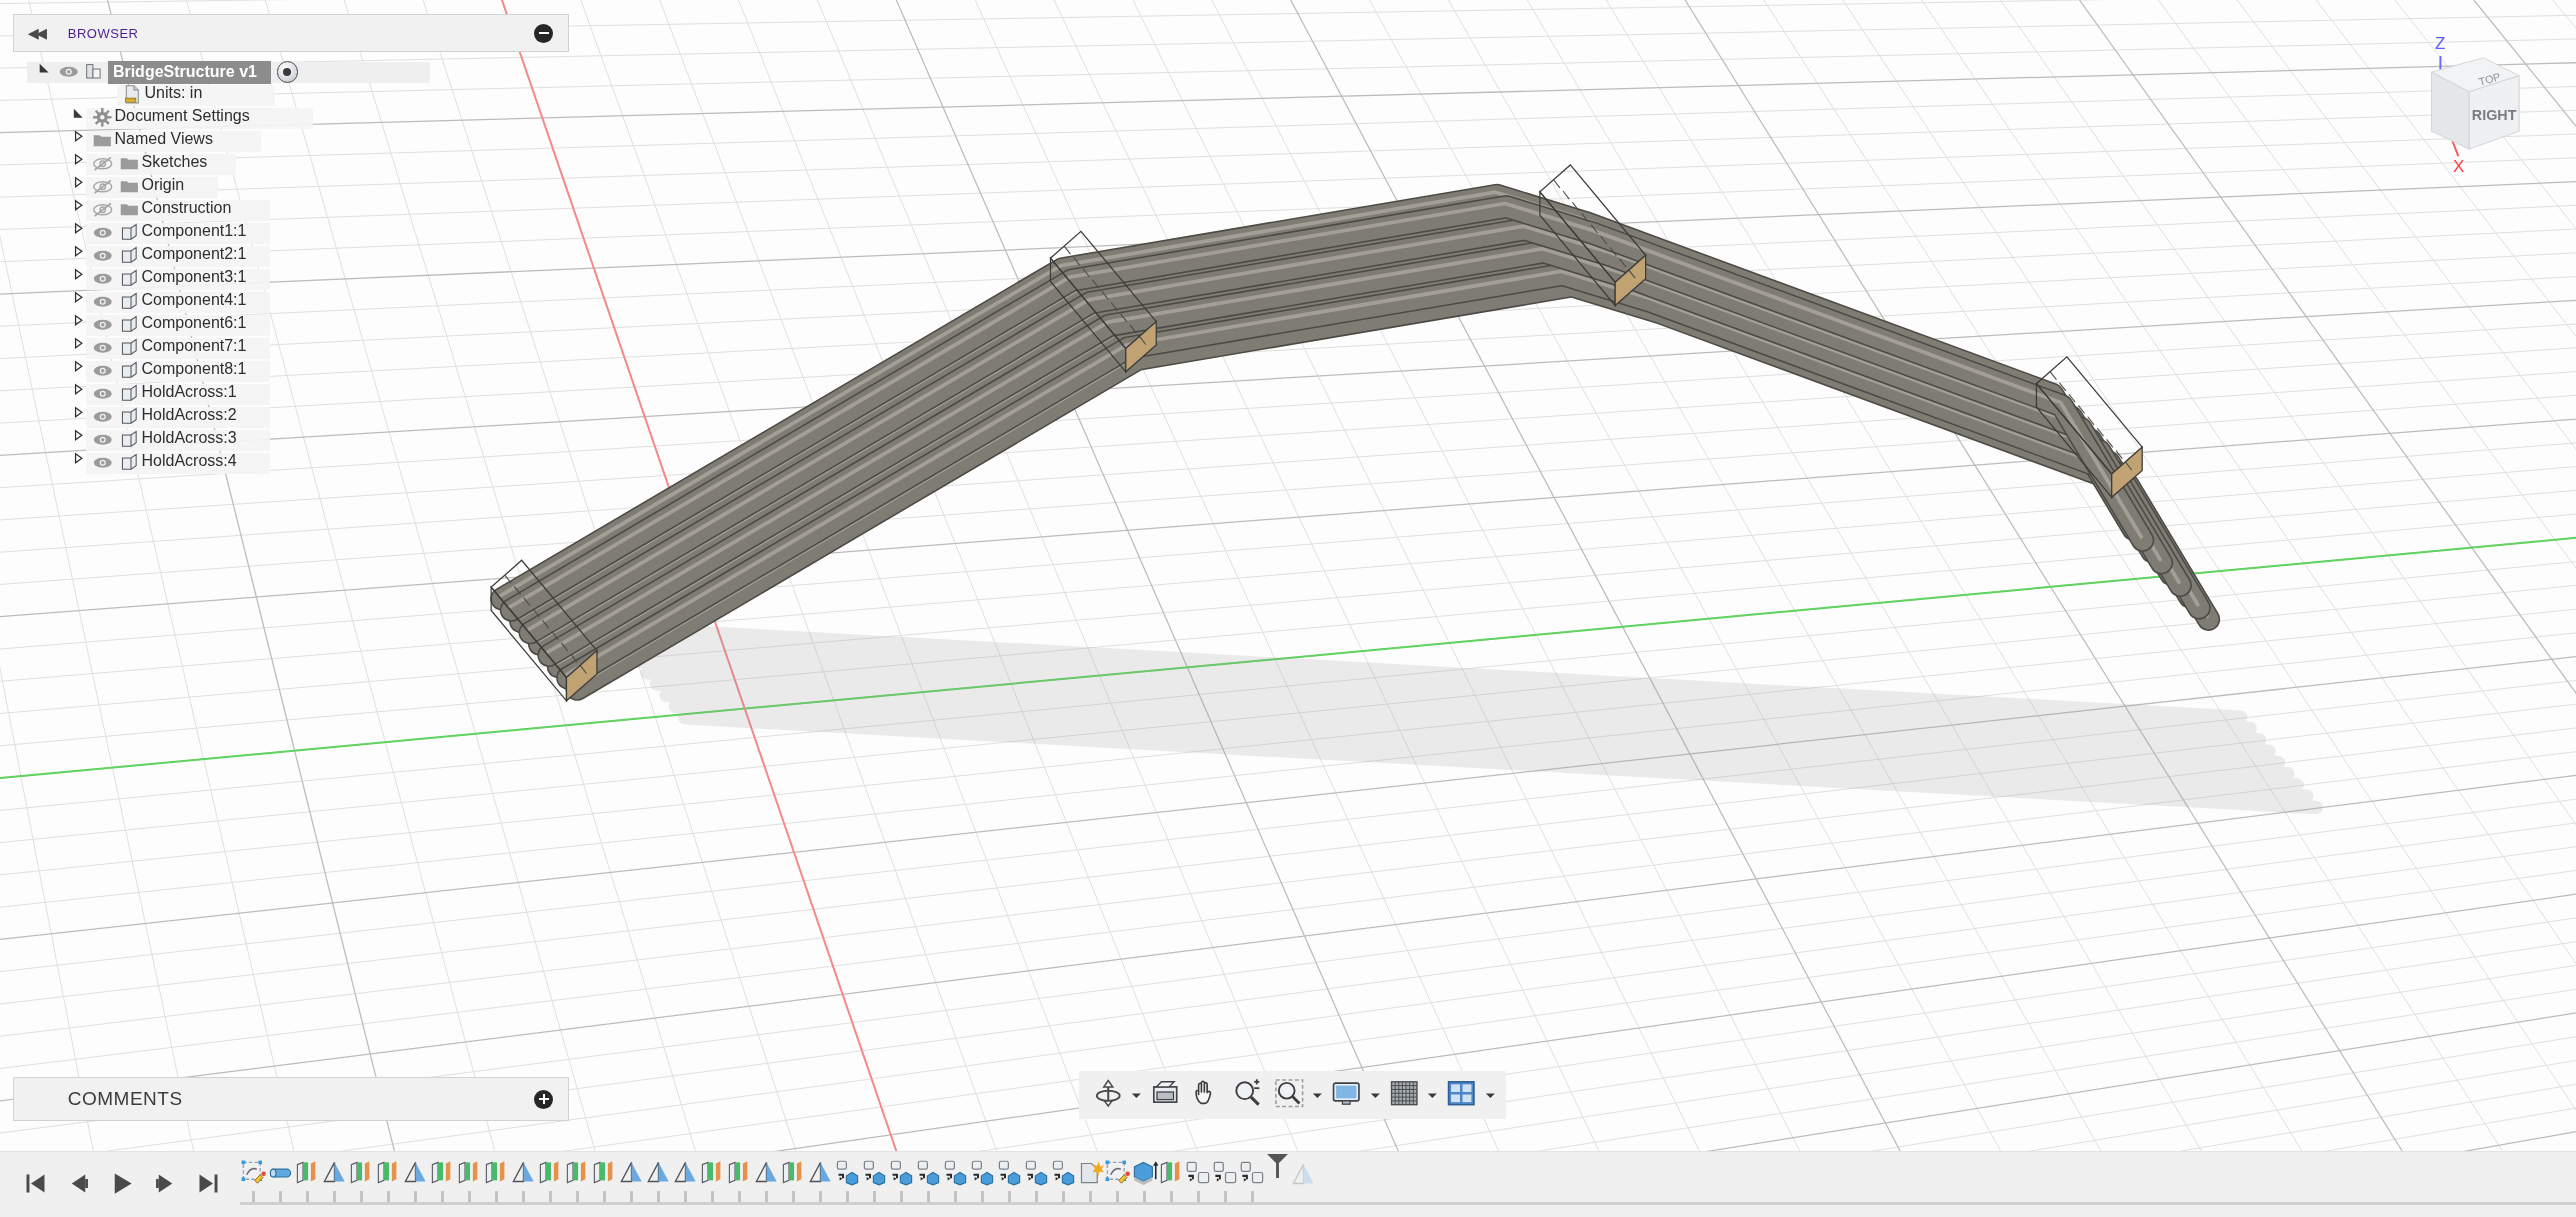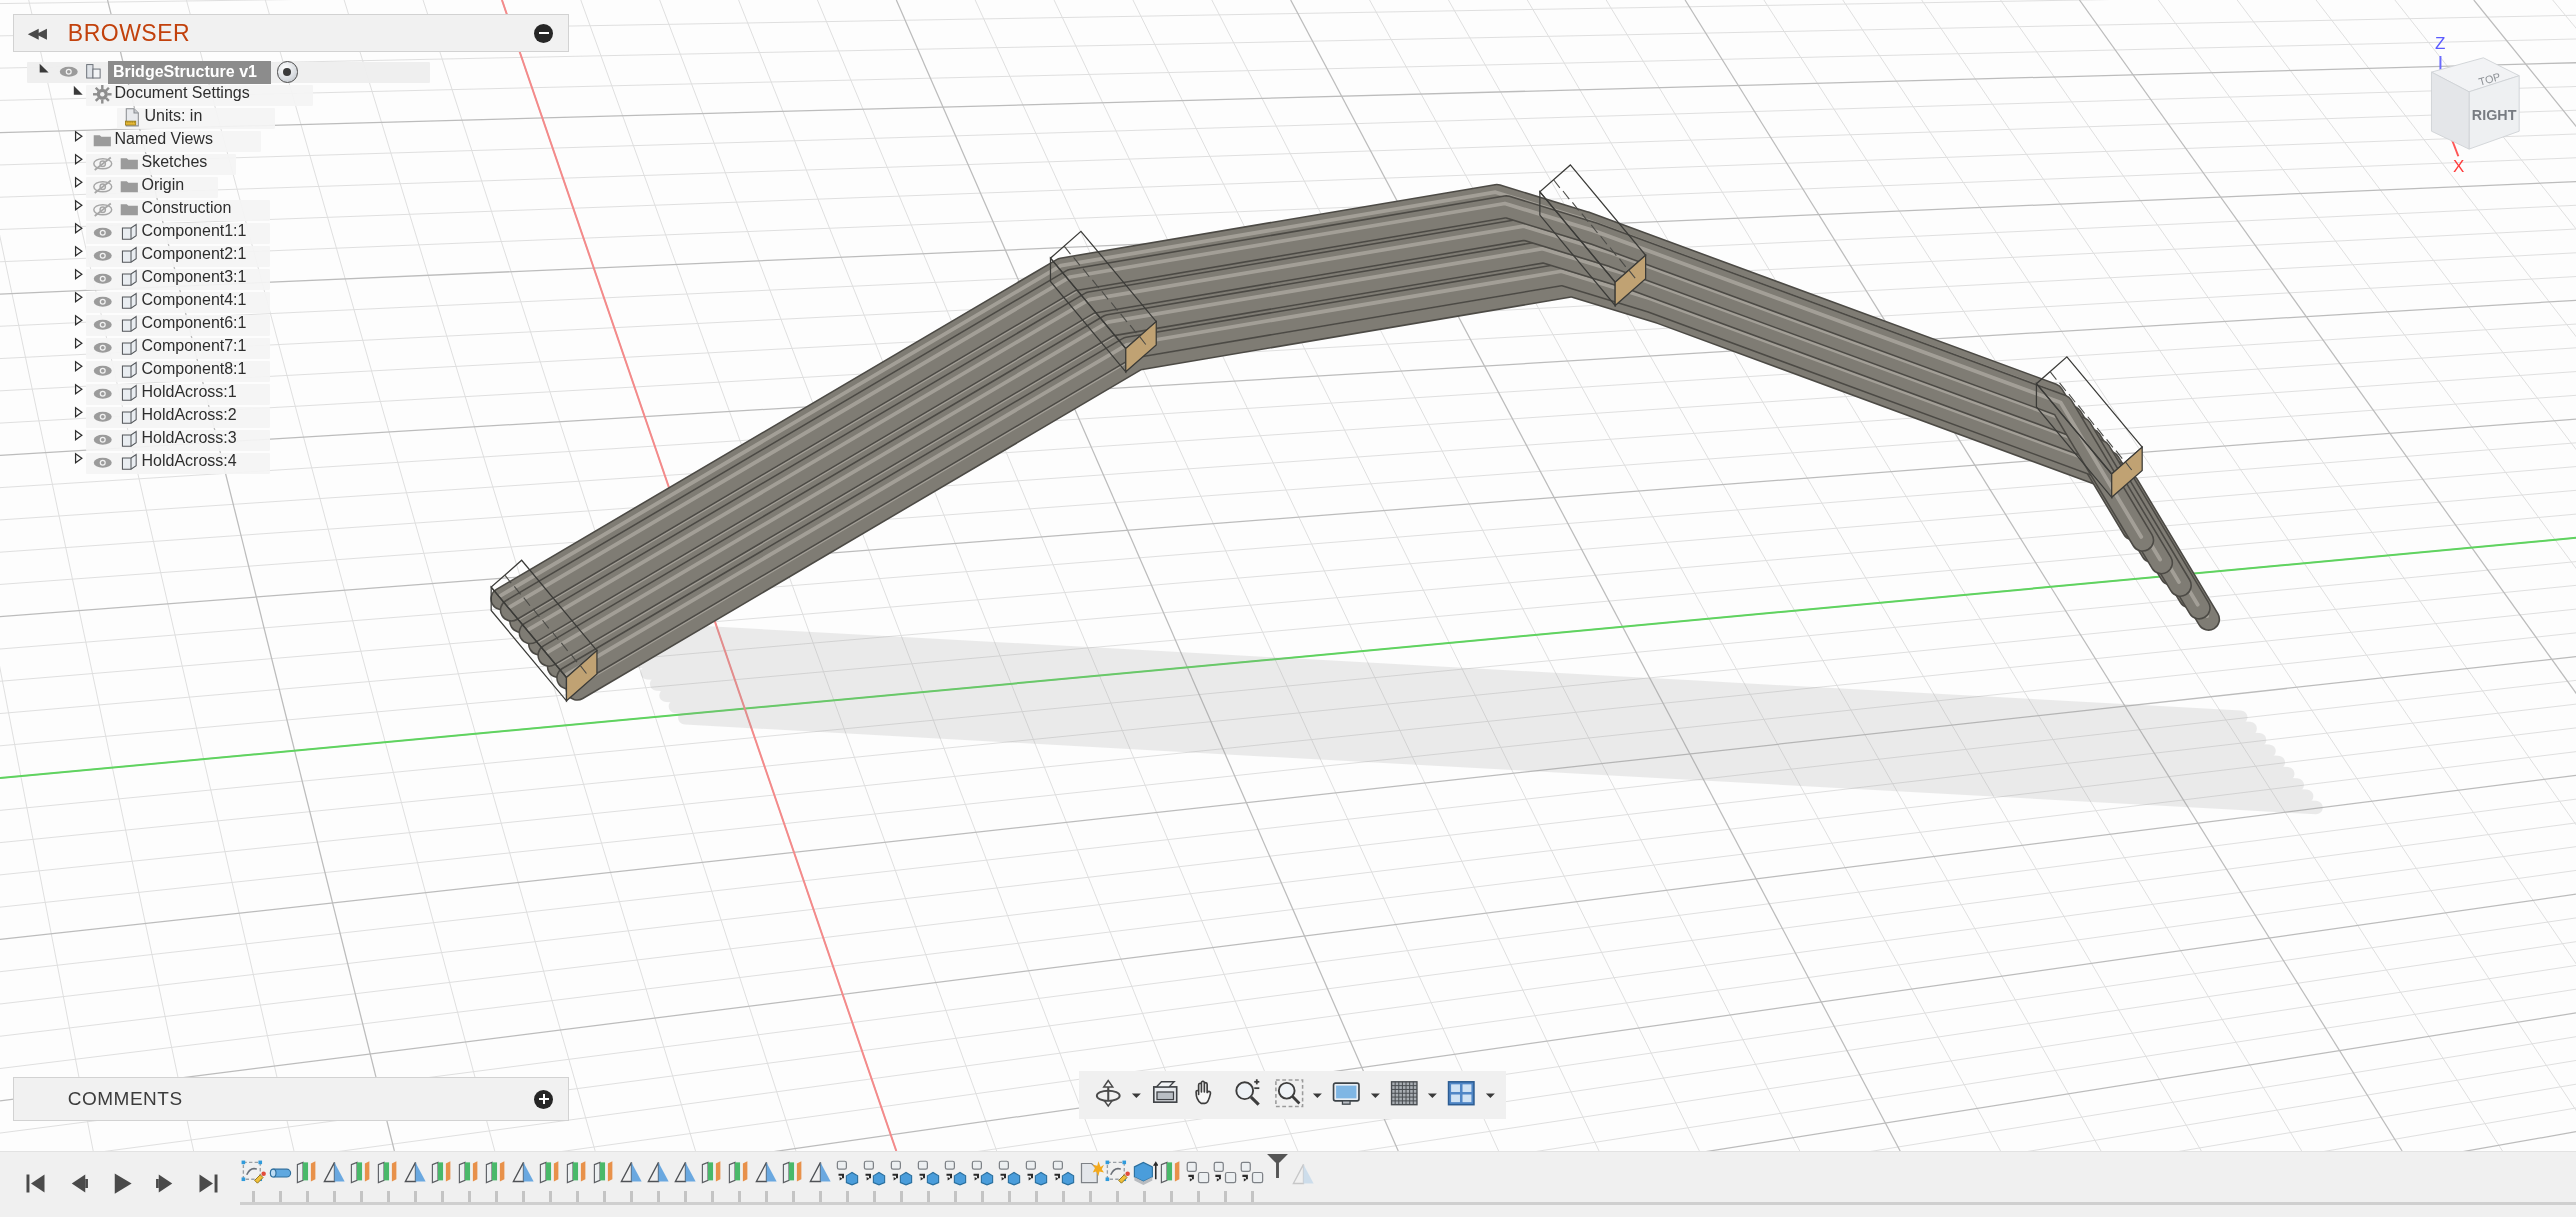--- a/index.html
+++ b/index.html
@@ -27,21 +27,21 @@
     z-index: 40;
   }
   #browser-header {
     height: 38px;
     background: #f1f1f1;
     border: 0.9px solid #d2d2d2;
     display: flex; align-items: center;
     padding: 0 14.3px;
   }
   #browser-header .bh-title {
-    font-size: 23px; color: #c2410c; letter-spacing: 0.5px;
+    font-size: 13px; color: #4c1d95; letter-spacing: 0.5px;
     margin-left: 20px; font-weight: 400;
   }
   .collapse-arrows {
     color: #4a4a4a; font-size: 14.3px; letter-spacing: -2.7px;
     display: inline-block; width: 20px;
   }
   .circle-btn {
     margin-left: auto;
     width: 19px; height: 19px; border-radius: 50%;
     background: #262626;
@@ -713,20 +713,38 @@
             <rect x="3" y="4" width="7" height="15" fill="#dfe3e8" stroke="#6b7078" stroke-width="1.1"></rect>
             <rect x="10" y="9" width="8" height="10" fill="#f2f4f6" stroke="#6b7078" stroke-width="1.1"></rect>
           </svg>
         </span>
         <span class="nodelabel">BridgeStructure v1</span>
         <span class="root-radio">
           <i></i>
         </span>
       </div>
       <div class="tree-row">
+        <div class="rowbg" style="left: 104px; width: 158px;"></div>
+        <span class="twisty" style="margin-left: 84px;"></span>
+        <span class="eye" style="width: 0px; flex: 0 0 0px;"></span>
+        <span class="nodeicon">
+          <svg width="20.6" height="20.6" viewBox="0 0 24 24">
+            <path d="M5 2h9l5 5v15H5z" fill="#e8eaed" stroke="#8a8d91" stroke-width="1.2"></path>
+            <path d="M14 2v5h5" fill="#c9ccd0" stroke="#8a8d91" stroke-width="1.2"></path>
+            <rect x="4" y="16.5" width="12" height="4.5" fill="#f0c03a" stroke="#9a7b18" stroke-width="1"></rect>
+            <line x1="6" y1="16.5" x2="6" y2="19" stroke="#9a7b18" stroke-width="0.9"></line>
+            <line x1="8.2" y1="16.5" x2="8.2" y2="19" stroke="#9a7b18" stroke-width="0.9"></line>
+            <line x1="10.4" y1="16.5" x2="10.4" y2="19" stroke="#9a7b18" stroke-width="0.9"></line>
+            <line x1="12.600000000000001" y1="16.5" x2="12.600000000000001" y2="19" stroke="#9a7b18" stroke-width="0.9"></line>
+            <line x1="14.8" y1="16.5" x2="14.8" y2="19" stroke="#9a7b18" stroke-width="0.9"></line>
+          </svg>
+        </span>
+        <span class="nodelabel">Units: in</span>
+      </div>
+      <div class="tree-row">
         <div class="rowbg" style="left: 73px; width: 227px;"></div>
         <span class="twisty" style="margin-left: 54px;">
           <svg width="12.5" height="12.5" viewBox="0 0 14 14">
             <polygon points="2,2 12,12 2,12" fill="#3a3a3a"></polygon>
           </svg>
         </span>
         <span class="eye" style="width: 0px; flex: 0 0 0px;"></span>
         <span class="nodeicon">
           <svg width="20.6" height="20.6" viewBox="0 0 24 24">
             <circle cx="12" cy="12" r="6.5" fill="#8e8e8e"></circle>
@@ -737,38 +755,20 @@
             <rect x="10.6" y="1.2" width="2.8" height="4.6" fill="#8e8e8e" transform="rotate(135 12 12)"></rect>
             <rect x="10.6" y="1.2" width="2.8" height="4.6" fill="#8e8e8e" transform="rotate(180 12 12)"></rect>
             <rect x="10.6" y="1.2" width="2.8" height="4.6" fill="#8e8e8e" transform="rotate(225 12 12)"></rect>
             <rect x="10.6" y="1.2" width="2.8" height="4.6" fill="#8e8e8e" transform="rotate(270 12 12)"></rect>
             <rect x="10.6" y="1.2" width="2.8" height="4.6" fill="#8e8e8e" transform="rotate(315 12 12)"></rect>
           </svg>
         </span>
         <span class="nodelabel">Document Settings</span>
       </div>
       <div class="tree-row">
-        <div class="rowbg" style="left: 104px; width: 158px;"></div>
-        <span class="twisty" style="margin-left: 84px;"></span>
-        <span class="eye" style="width: 0px; flex: 0 0 0px;"></span>
-        <span class="nodeicon">
-          <svg width="20.6" height="20.6" viewBox="0 0 24 24">
-            <path d="M5 2h9l5 5v15H5z" fill="#e8eaed" stroke="#8a8d91" stroke-width="1.2"></path>
-            <path d="M14 2v5h5" fill="#c9ccd0" stroke="#8a8d91" stroke-width="1.2"></path>
-            <rect x="4" y="16.5" width="12" height="4.5" fill="#f0c03a" stroke="#9a7b18" stroke-width="1"></rect>
-            <line x1="6" y1="16.5" x2="6" y2="19" stroke="#9a7b18" stroke-width="0.9"></line>
-            <line x1="8.2" y1="16.5" x2="8.2" y2="19" stroke="#9a7b18" stroke-width="0.9"></line>
-            <line x1="10.4" y1="16.5" x2="10.4" y2="19" stroke="#9a7b18" stroke-width="0.9"></line>
-            <line x1="12.600000000000001" y1="16.5" x2="12.600000000000001" y2="19" stroke="#9a7b18" stroke-width="0.9"></line>
-            <line x1="14.8" y1="16.5" x2="14.8" y2="19" stroke="#9a7b18" stroke-width="0.9"></line>
-          </svg>
-        </span>
-        <span class="nodelabel">Units: in</span>
-      </div>
-      <div class="tree-row">
         <div class="rowbg" style="left: 73px; width: 175px;"></div>
         <span class="twisty" style="margin-left: 54px;">
           <svg width="12.5" height="12.5" viewBox="0 0 14 14">
             <polygon points="4,2 11,7 4,12" fill="none" stroke="#2e2e2e" stroke-width="1.4"></polygon>
           </svg>
         </span>
         <span class="eye" style="width: 0px; flex: 0 0 0px;"></span>
         <span class="nodeicon">
           <svg width="20.6" height="20.6" viewBox="0 0 24 24">
             <path d="M2 6h7l2 2h11v11H2z" fill="#9b9b9b"></path>

